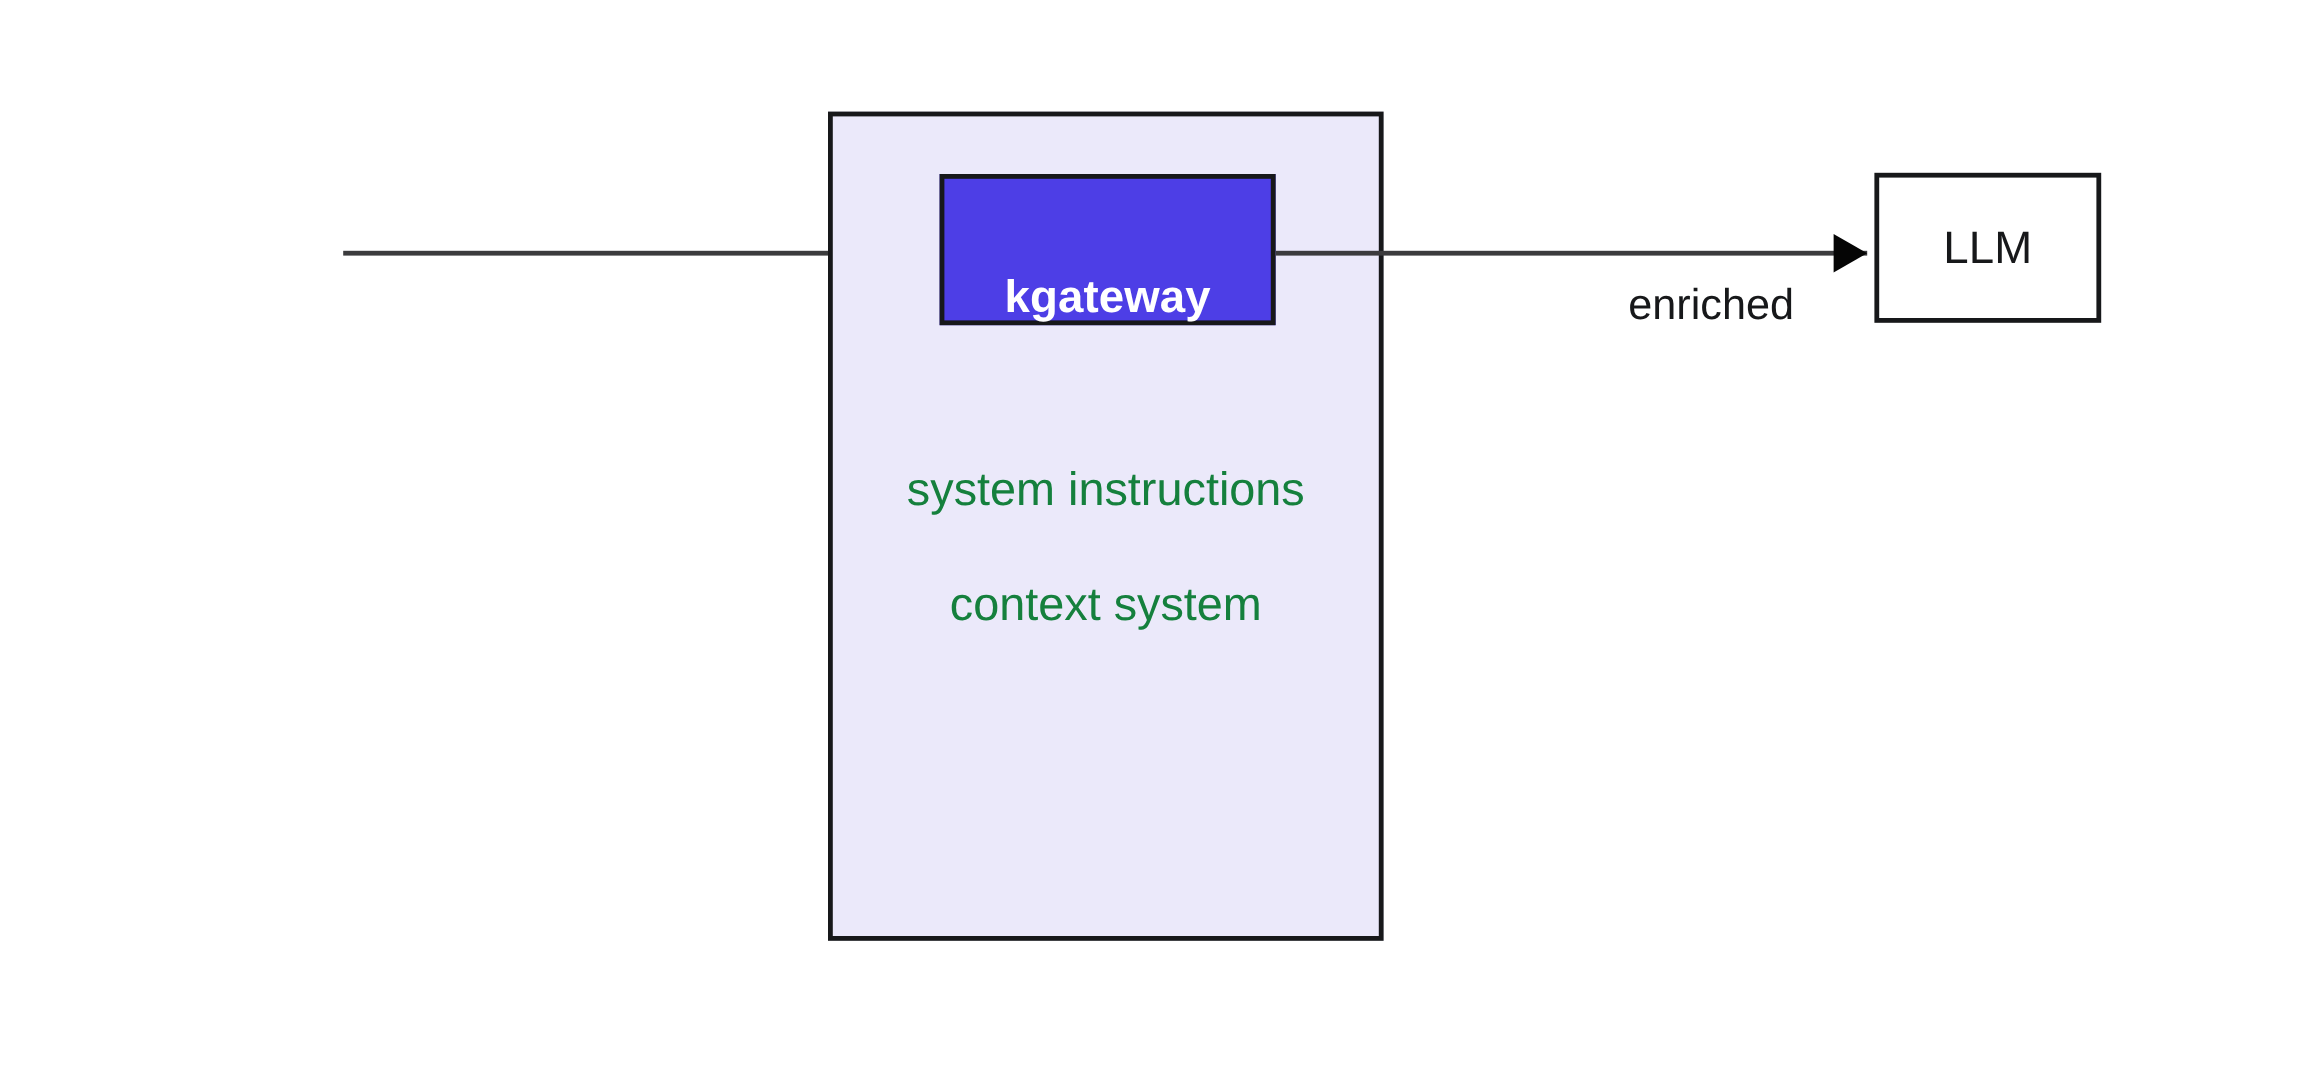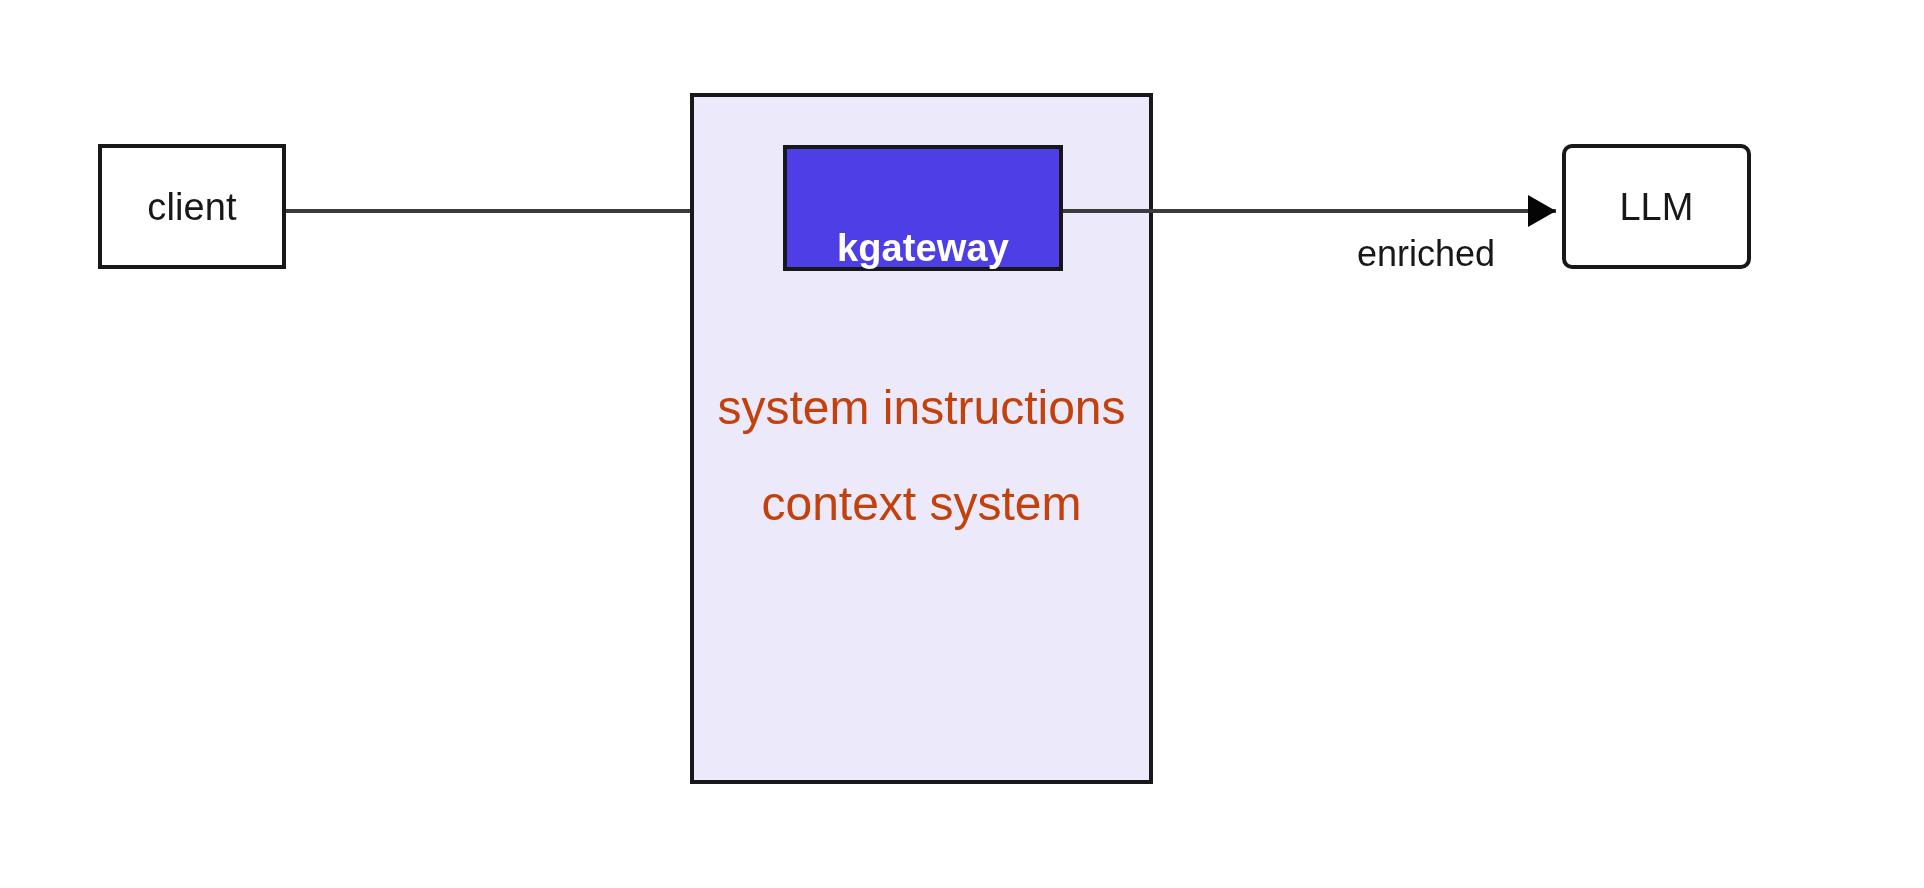--- a/index.html
+++ b/index.html
@@ -43,21 +43,20 @@
     width: 188px;
     height: 125px;
   }
 
   
   #node-llm {
     left: 1562px;
     top: 144px;
     width: 189px;
     height: 125px;
-    border-radius: 10px;
   }
 
   
   #gateway-container {
     position: absolute;
     box-sizing: border-box;
     left: 690px;
     top: 93px;
     width: 463px;
     height: 691px;
@@ -85,23 +84,23 @@
   .feature-list {
     position: absolute;
     left: 690px;
     top: 360px;
     width: 463px;
     display: flex;
     flex-direction: column;
     align-items: center;
   }
   .feature-item {
-    font-size: 48px;
+    font-size: 39px;
     line-height: 1;
-    color: #c2410c;
+    color: #15803d;
     white-space: nowrap;
     height: 96px;
     display: flex;
     align-items: center;
     justify-content: center;
   }
 
   
   .connector {
     position: absolute;
@@ -149,23 +148,20 @@
   #edge-label-enriched-prompt .edge-line {
     display: block;
     white-space: nowrap;
   }
 </style>
 </head>
 <body>
 
 <div id="canvas">
 
-  <div class="node" id="node-client">
-    <span class="node-label">client</span>
-  </div>
 
   <div class="connector" id="connector-client-kgateway"></div>
   <div class="arrowhead" id="arrowhead-kgateway"></div>
 
   <div id="gateway-container"></div>
 
   <div class="node" id="node-kgateway">
     <span class="node-label">kgateway</span>
   </div>
 

